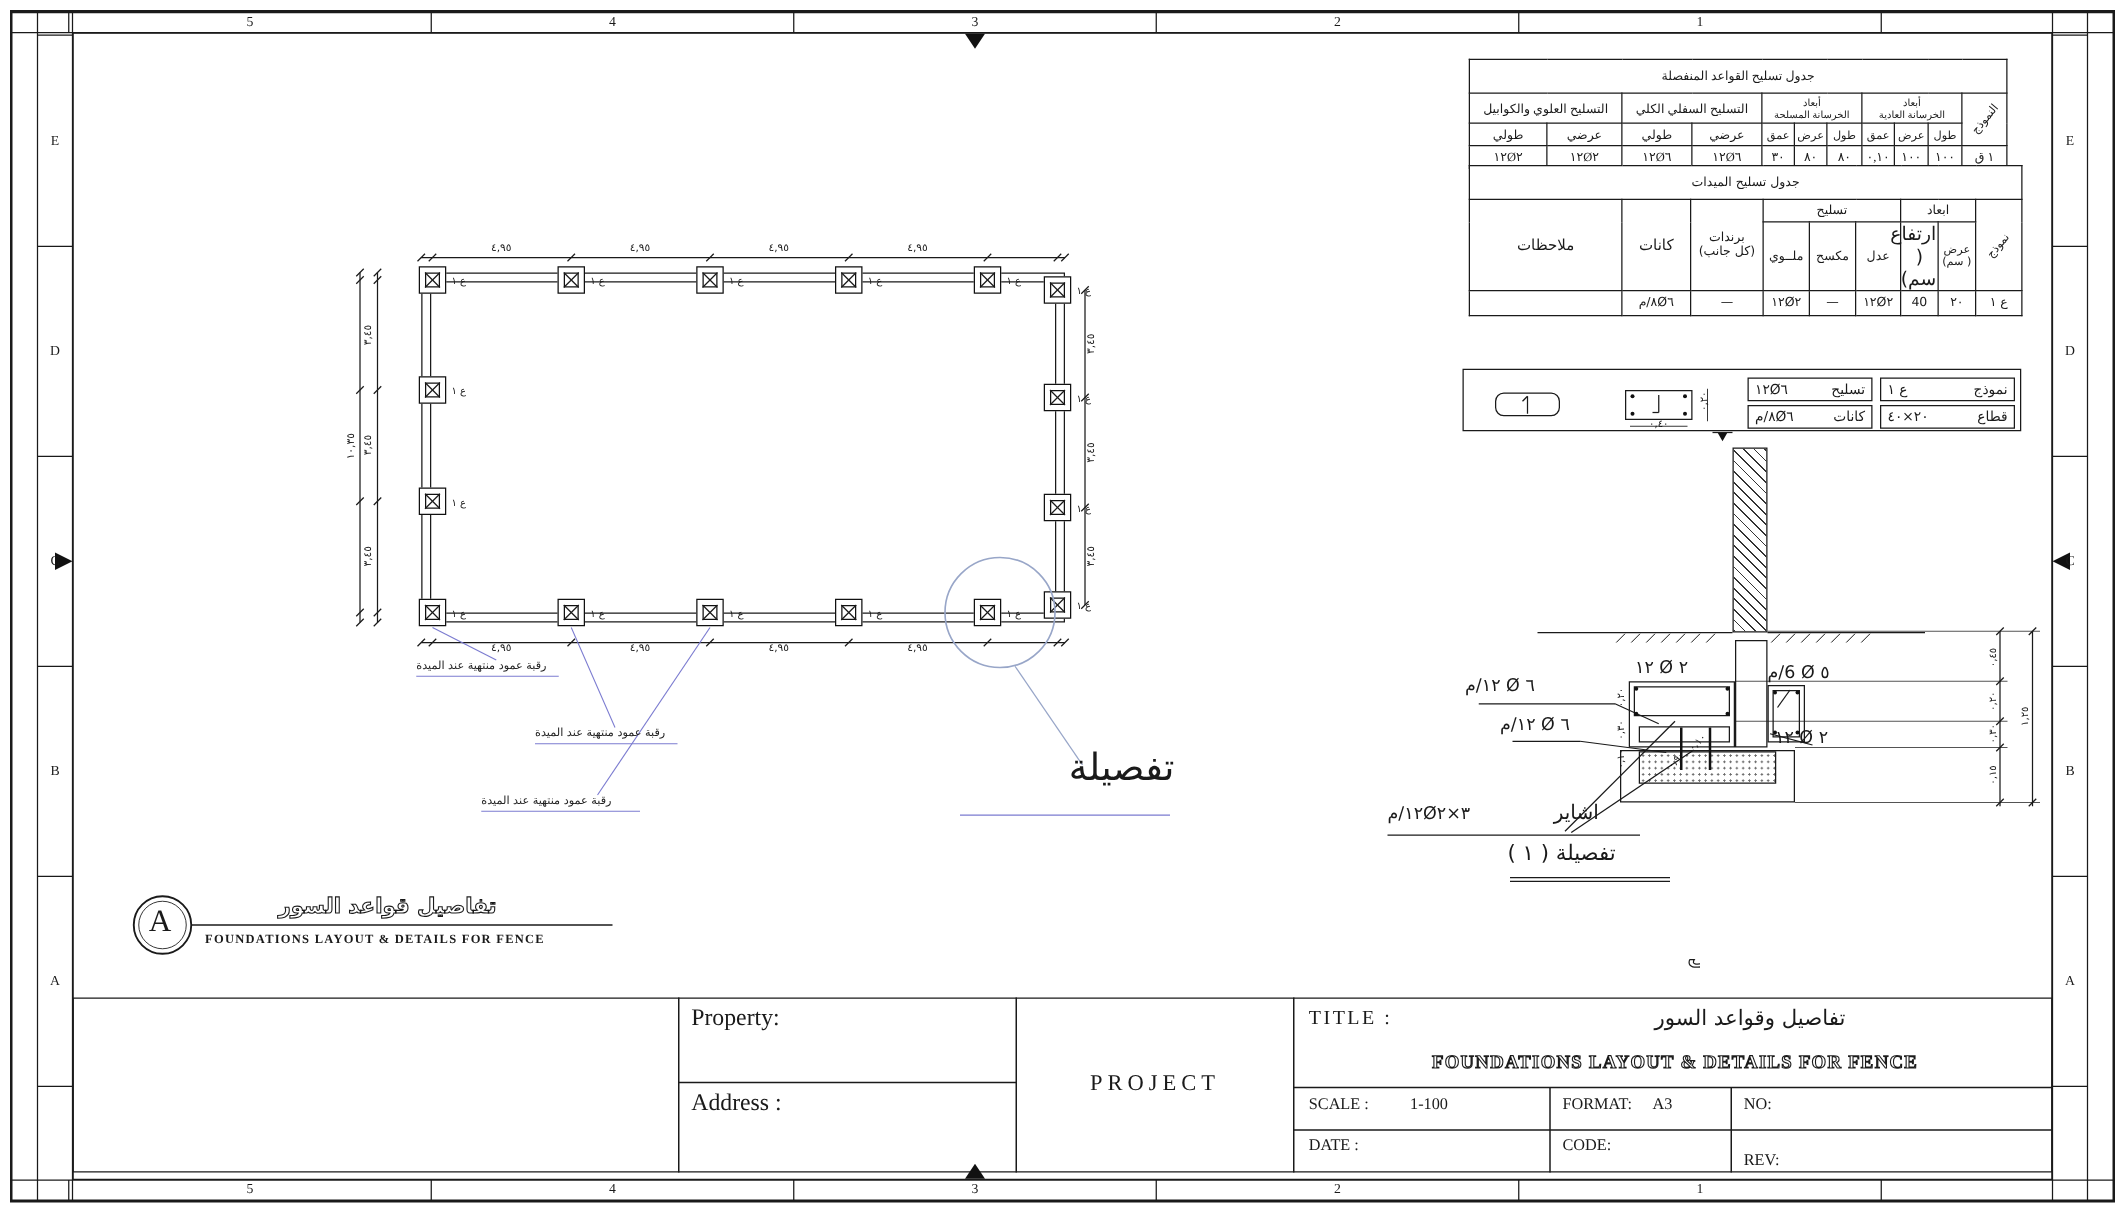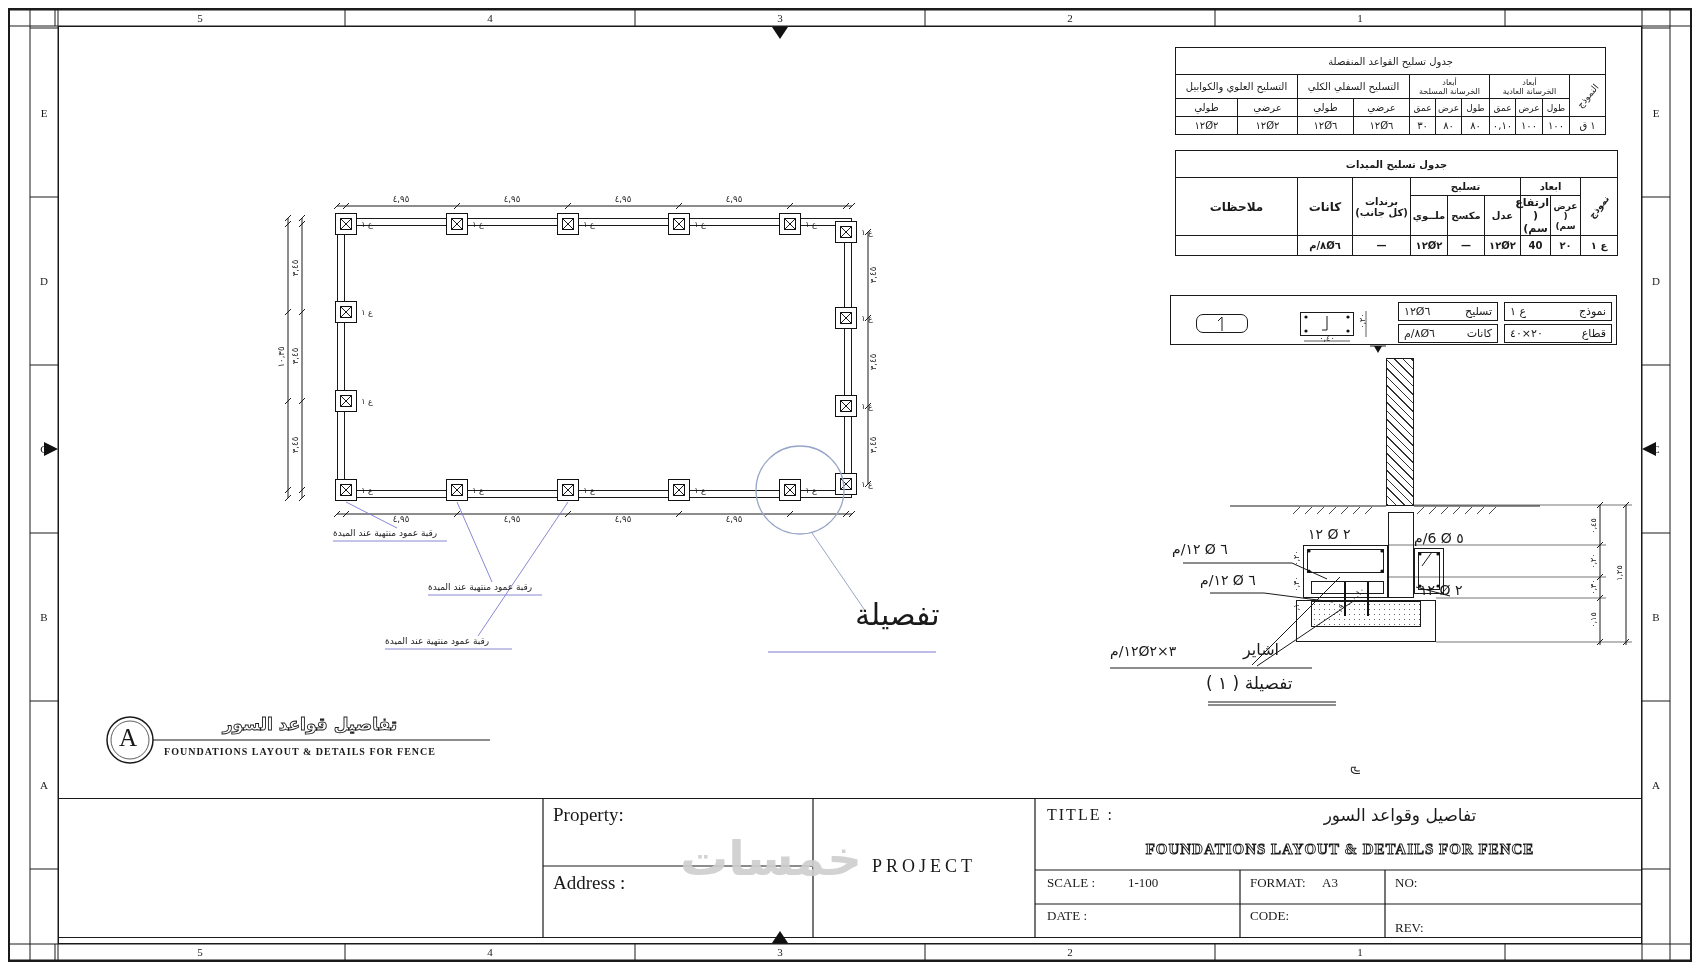--- a/index.html
+++ b/index.html
@@ -30,21 +30,21 @@
   .diml{font-size:8px;z-index:6;}
 </style>
 </head>
 <body>
 
 <div id="sheet">
 
   <div class="box" style="left:8px;top:8px;width:1684px;height:954px;border-width:2px;"></div>
   <div class="box thin" style="left:58px;top:26px;width:1584px;height:918px;"></div>
 
-  <table class="ct" style="left:1175px;top:47px;width:399px;">
+  <table class="ct" style="left:1175px;top:47px;width:399px;font-family:Liberation Serif, serif;">
     <colgroup>
         <col style="width:62px">
         <col style="width:60px">
         <col style="width:56px">
         <col style="width:56px">
         <col style="width:26px">
         <col style="width:26px">
         <col style="width:28px">
         <col style="width:26px">
         <col style="width:27px">
@@ -85,21 +85,21 @@
       <td class="tech">٨٠</td>
       <td class="tech">٨٠</td>
       <td class="tech">٠,١٠</td>
       <td class="tech">١٠٠</td>
       <td class="tech">١٠٠</td>
       <td class="tech">ق ١</td>
     </tr>
   </tbody>
     </table>
 
-  <table class="ct" style="left:1175px;top:150px;width:442px;font-weight:bold;">
+  <table class="ct" style="left:1175px;top:132px;width:442px;">
     <colgroup>
         <col style="width:122px">
         <col style="width:55px">
         <col style="width:58px">
         <col style="width:37px">
         <col style="width:37px">
         <col style="width:36px">
         <col style="width:30px">
         <col style="width:30px">
         <col style="width:37px">
@@ -114,21 +114,21 @@
       <td rowspan="2" class="ar">برندات
 (كل جانب)</td>
       <td colspan="3" class="ar">تسليح</td>
       <td colspan="2" class="ar">ابعاد</td>
       <td rowspan="2" class="diag"><span class="ar">نموذج</span></td>
     </tr>
     <tr style="height:40px;">
       <td class="ar">ملــوي</td>
       <td class="ar">مكسح</td>
       <td class="ar">عدل</td>
-      <td class="ar" style="font-size:11px;">ارتفاع
+      <td class="ar" style="font-size:15px;">ارتفاع
 ( سم)</td>
       <td class="ar" style="font-size:9px;">عرض
 ( سم)</td>
     </tr>
     <tr style="height:20px;">
       <td class="tech"></td>
       <td class="tech">م/٨Ø٦</td>
       <td class="tech">—</td>
       <td class="tech">١٢Ø٢</td>
       <td class="tech">—</td>
@@ -199,21 +199,20 @@
   </svg>
   <div class="t ser" style="left:1047px;top:876px;font-size:13px;z-index:6;">SCALE :</div>
   <div class="t ser" style="left:1128px;top:876px;font-size:13px;z-index:6;">1-100</div>
   <div class="t ser" style="left:1250px;top:876px;font-size:13px;z-index:6;">FORMAT:</div>
   <div class="t ser" style="left:1322px;top:876px;font-size:13px;z-index:6;">A3</div>
   <div class="t ser" style="left:1395px;top:876px;font-size:13px;z-index:6;">NO:</div>
   <div class="t ser" style="left:1047px;top:909px;font-size:13px;z-index:6;">DATE :</div>
   <div class="t ser" style="left:1250px;top:909px;font-size:13px;z-index:6;">CODE:</div>
   <div class="t ser" style="left:1395px;top:909px;font-size:13px;z-index:6;margin-top:12px;">REV:</div>
 
-  <div class="wm ar" style="left:680px;top:830px;font-size:48px;">خمسات</div>
 
   <svg id="ov" class="ov" width="1700" height="970">
       <line x1="8" y1="10" x2="1692" y2="10" stroke="#1a1a1a" stroke-width="1"></line>
       <line x1="8" y1="26" x2="1692" y2="26" stroke="#1a1a1a" stroke-width="1"></line>
       <line x1="8" y1="944" x2="1692" y2="944" stroke="#1a1a1a" stroke-width="1"></line>
       <line x1="8" y1="960" x2="1692" y2="960" stroke="#1a1a1a" stroke-width="1"></line>
       <line x1="55" y1="10" x2="55" y2="26" stroke="#1a1a1a" stroke-width="1"></line>
       <line x1="55" y1="944" x2="55" y2="960" stroke="#1a1a1a" stroke-width="1"></line>
       <line x1="345" y1="10" x2="345" y2="26" stroke="#1a1a1a" stroke-width="1"></line>
       <line x1="345" y1="944" x2="345" y2="960" stroke="#1a1a1a" stroke-width="1"></line>

